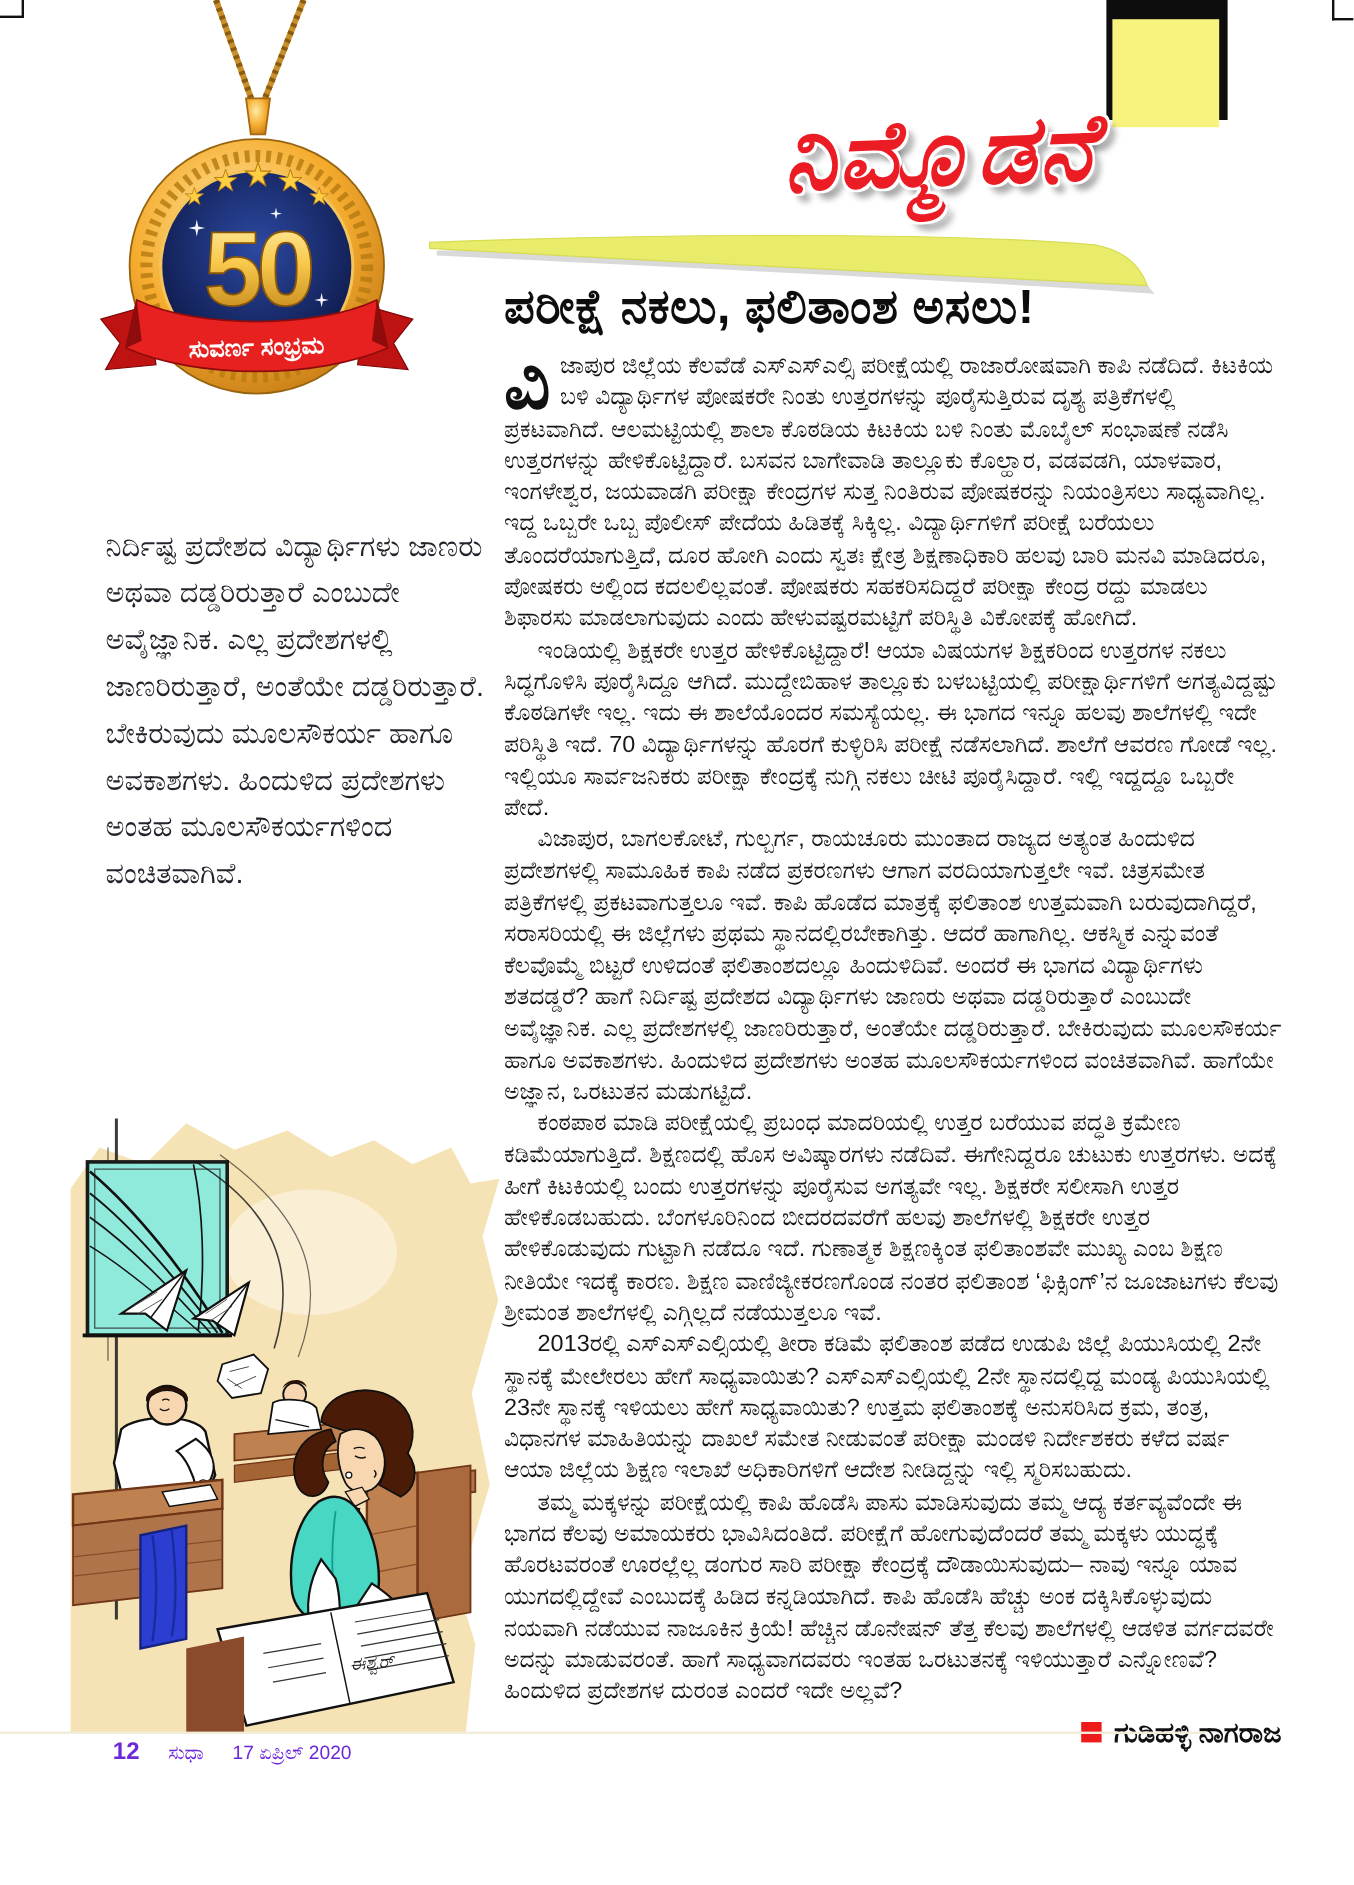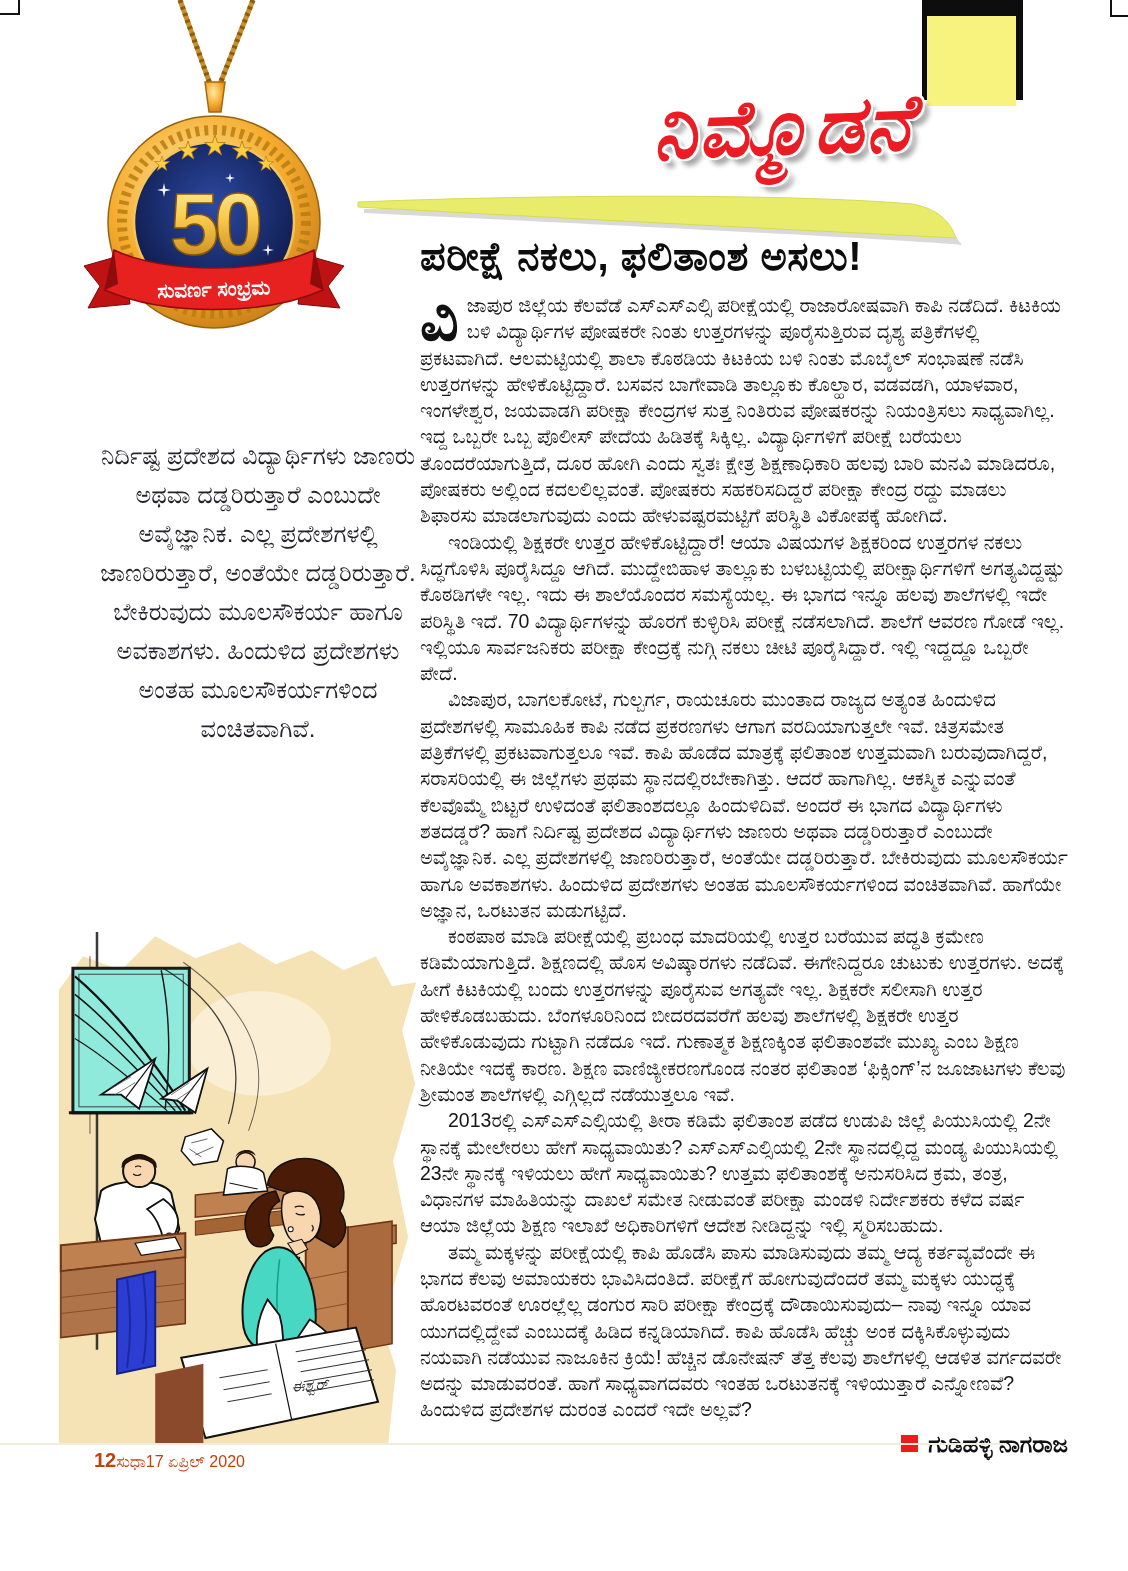--- a/index.html
+++ b/index.html
@@ -35,30 +35,30 @@
             line-height:26.3px;color:#161616;}
   .body-col p{margin:0;text-indent:28px;}
   .body-col p.first{text-indent:0;}
   .dropcap{float:left;font-size:60px;line-height:48px;font-weight:bold;color:#111;
            padding:4px 8px 0 0;}
   .author-row{margin-top:8px;display:flex;justify-content:flex-end;align-items:center;gap:10px;}
   .author-bullet{width:17px;height:17px;background:#ee1b1b;display:inline-block;}
   .author-name{font-weight:bold;font-size:23px;color:#111;}
 
   
-  .pullquote{position:absolute;left:88px;top:436px;width:340px;text-align:center;
+  .pullquote{position:absolute;left:88px;top:436px;width:340px;text-align:left;
              font-size:24px;line-height:39px;color:#23232b;}
 
   
   .illus{position:absolute;left:42px;top:898px;width:388px;height:547px;}
 
   
   .footer-rule{position:absolute;left:0;top:1443px;width:1005px;height:2px;background:#f2ecda;}
-  .footer{position:absolute;left:94px;top:1449px;font-size:16px;color:#c2410c;
-          display:flex;align-items:baseline;gap:0;}
+  .footer{position:absolute;left:94px;top:1449px;font-size:16px;color:#6d28d9;
+          display:flex;align-items:baseline;gap:24px;}
   .footer .pgnum{font-weight:bold;font-size:20px;}
 </style>
 </head>
 <body>
 
 <div id="page">
 
   <div class="crop-tl"></div>
   <div class="crop-tr"></div>
 

